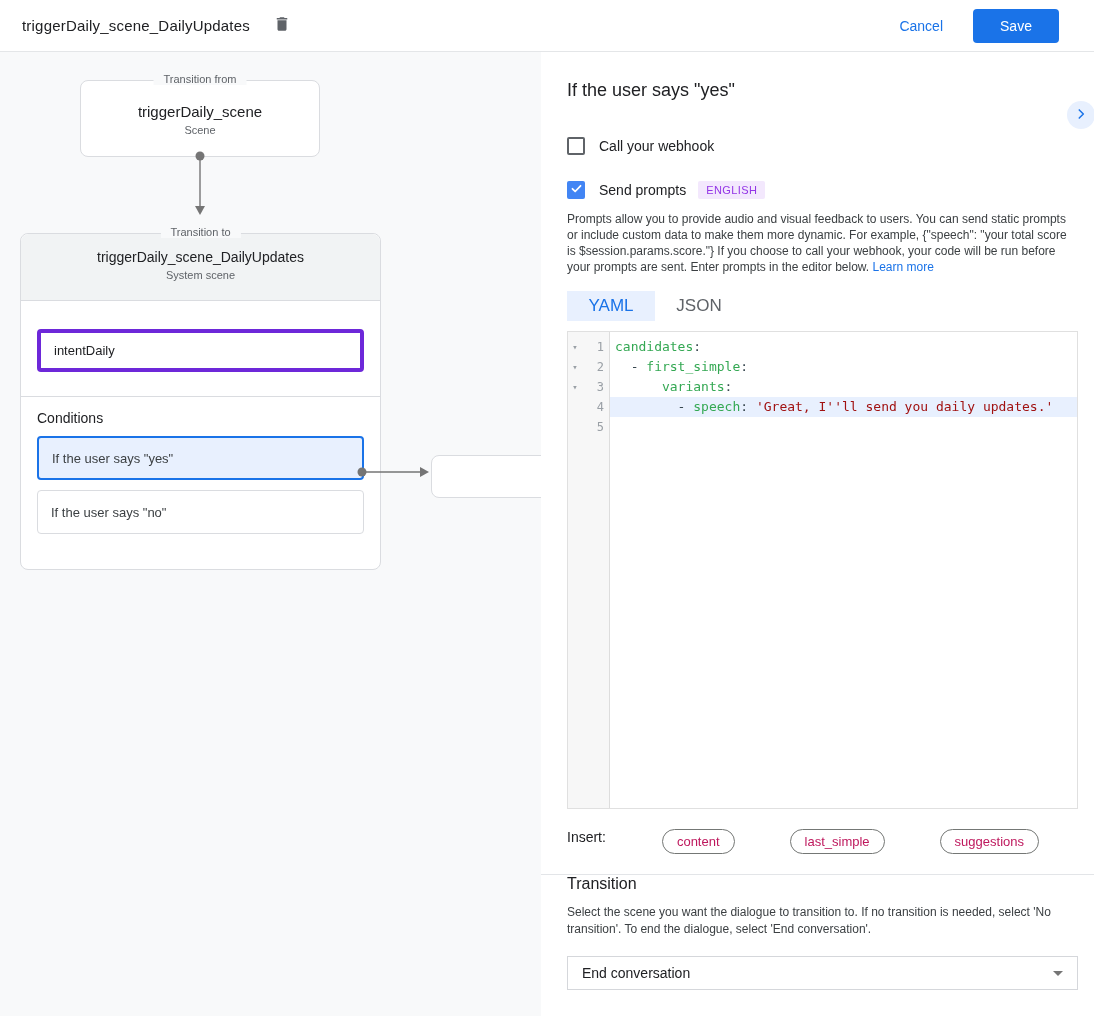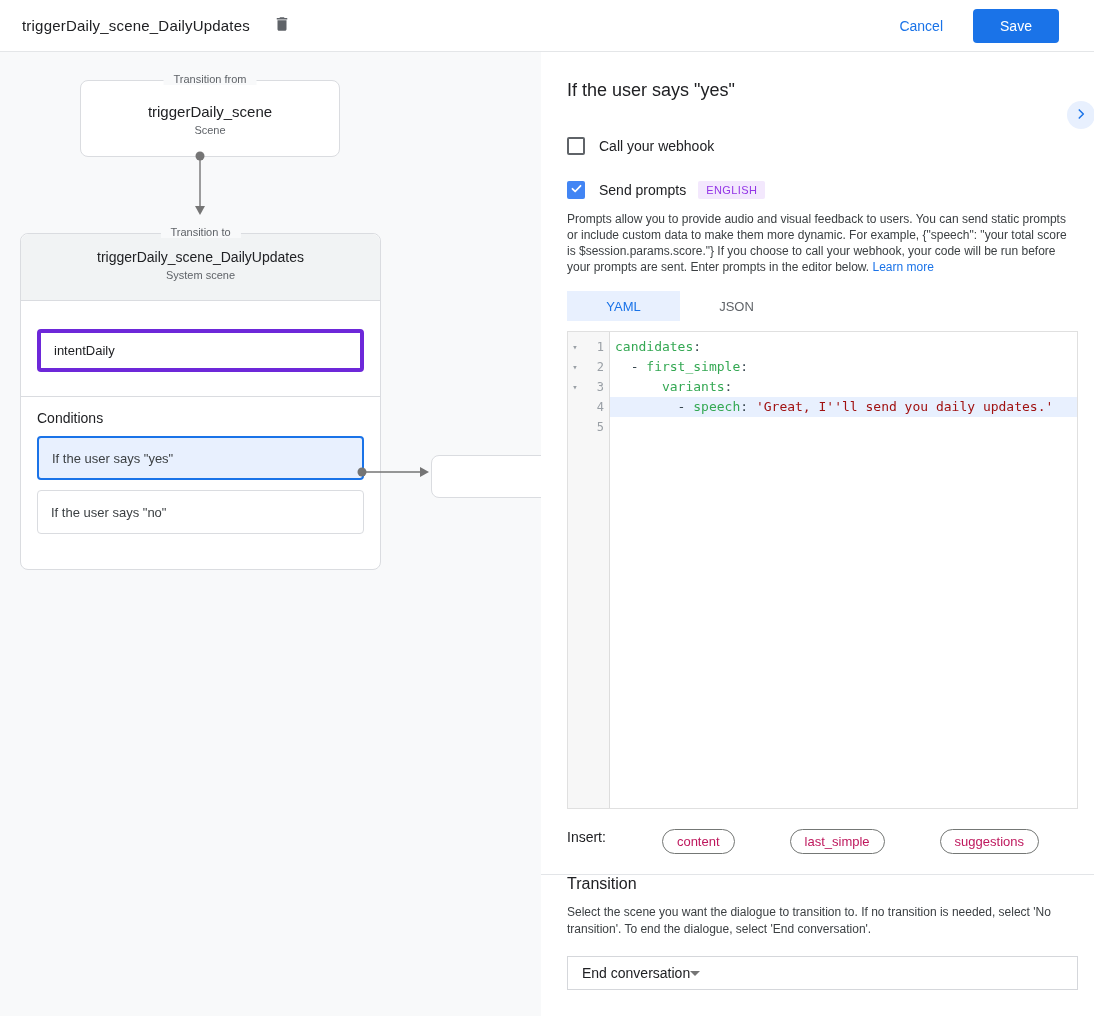--- a/index.html
+++ b/index.html
@@ -17,21 +17,21 @@
     margin-right:30px; cursor:pointer; font-family:inherit; }
   .save-btn { width:86px; height:34px; margin-right:35px; border:none; border-radius:4px;
     background:#1a73e8; color:#fff; font-size:14px; font-weight:500; cursor:pointer; font-family:inherit; }
 
   
   .left-panel { position:absolute; top:52px; left:0; width:541px; height:964px;
     background:#f8f9fa; overflow:hidden; }
   .flow-box { position:absolute; background:#fff; border:1px solid #dadce0; border-radius:8px; }
   .flow-legend { position:absolute; top:-8px; left:50%; transform:translateX(-50%);
     background:#f8f9fa; padding:0 10px; font-size:11px; color:#5f6368; white-space:nowrap; }
-  .box-from { left:80px; top:28px; width:260px; height:77px; text-align:center; }
+  .box-from { left:80px; top:28px; width:240px; height:77px; text-align:center; }
   .box-from .bf-title { margin-top:22px; font-size:15px; color:#202124; }
   .box-from .bf-sub { margin-top:4px; font-size:11px; color:#5f6368; }
 
   .box-to { left:20px; top:181px; width:361px; height:337px; }
   .to-header { height:67px; background:#f1f3f4; border-bottom:1px solid #dadce0;
     border-radius:8px 8px 0 0; text-align:center; }
   .to-header .bt-title { padding-top:15px; font-size:14px; color:#202124; }
   .to-header .bt-sub { margin-top:4px; font-size:11px; color:#5f6368; }
   .to-section1 { padding:18px 16px 24px; border-bottom:1px solid #dadce0; }
   .sec-label { font-size:14px; color:#202124; }
@@ -58,22 +58,22 @@
   .cbx { width:18px; height:18px; border-radius:2px; flex:none; }
   .cbx-off { border:2px solid #5f6368; background:#fff; }
   .cbx-on { border:none; background:#4285f4; display:flex; align-items:center; justify-content:center; }
   .check-label { margin-left:14px; font-size:14px; font-weight:500; color:#202124; }
   .lang-badge { margin-left:12px; background:#f3e8fd; color:#9334e6; font-size:11px; font-weight:500;
     letter-spacing:.4px; padding:3px 8px; border-radius:2px; }
   .rp-desc { margin-top:12px; font-size:12px; line-height:16px; color:#3c4043; }
   .learn-link { color:#1a73e8; text-decoration:none; cursor:pointer; }
 
   .tabs { margin-top:16px; display:flex; }
-  .tab { width:113px; height:30px; display:flex; align-items:center; justify-content:center;
-    font-size:13px; font-weight:500; color:#5f6368; cursor:pointer; }
+  .tab { width:88px; height:30px; display:flex; align-items:center; justify-content:center;
+    font-size:17px; font-weight:500; color:#5f6368; cursor:pointer; }
   .tab.active { background:#e8f0fe; color:#1a73e8; }
 
   .code-editor { margin-top:10px; height:478px; border:1px solid #e0e0e0; display:flex;
     font-family:"DejaVu Sans Mono", monospace; font-size:13px; line-height:20px; overflow:hidden; }
   .editor-gutter { width:42px; background:#f7f7f7; border-right:1px solid #ddd; padding-top:5px; flex:none; }
   .gut-row { height:20px; display:flex; align-items:center; }
   .fold { width:14px; text-align:center; font-size:9px; color:#9aa0a6; }
   .lnum { flex:1; text-align:right; padding-right:5px; font-size:12px; color:#9aa0a6; }
   .editor-code { flex:1; padding-top:5px; overflow:hidden; }
   .code-row { height:20px; padding-left:5px; white-space:pre; }
@@ -85,21 +85,21 @@
   .insert-row { margin-top:20px; display:flex; align-items:flex-start;gap:46px; }
   .insert-label { font-size:14px; color:#202124; margin-right:10px; }
   .chip { height:25px; border:1px solid #747775; border-radius:13px; background:#fff;
     padding:0 14px; margin-right:9px; font-size:13px; color:#be185d; display:flex;
     align-items:center; cursor:pointer; font-family:inherit; }
 
   .rp-divider { margin:20px -16px 0 -26px; border-top:1px solid #e3e5e8; }
   .tr-heading { font-size:16px; font-weight:400; color:#202124; }
   .tr-desc { margin-top:11px; font-size:12px; line-height:17px; color:#3c4043; }
   .dropdown { margin-top:18px; height:34px; border:1px solid #d5d7db; background:#fff;
-    display:flex; align-items:center; justify-content:flex-start; padding:0 14px; cursor:pointer; }
+    display:flex; align-items:center; justify-content:space-between; padding:0 14px; cursor:pointer; }
   .dd-value { font-size:14px; color:#202124; }
   .dd-caret { width:0; height:0; border-left:5px solid transparent; border-right:5px solid transparent;
     border-top:5px solid #757575; }
 </style>
 </head>
 <body>
 
 <div class="app-header">
   <div class="hdr-title">triggerDaily_scene_DailyUpdates</div>
   <button class="trash-btn">

